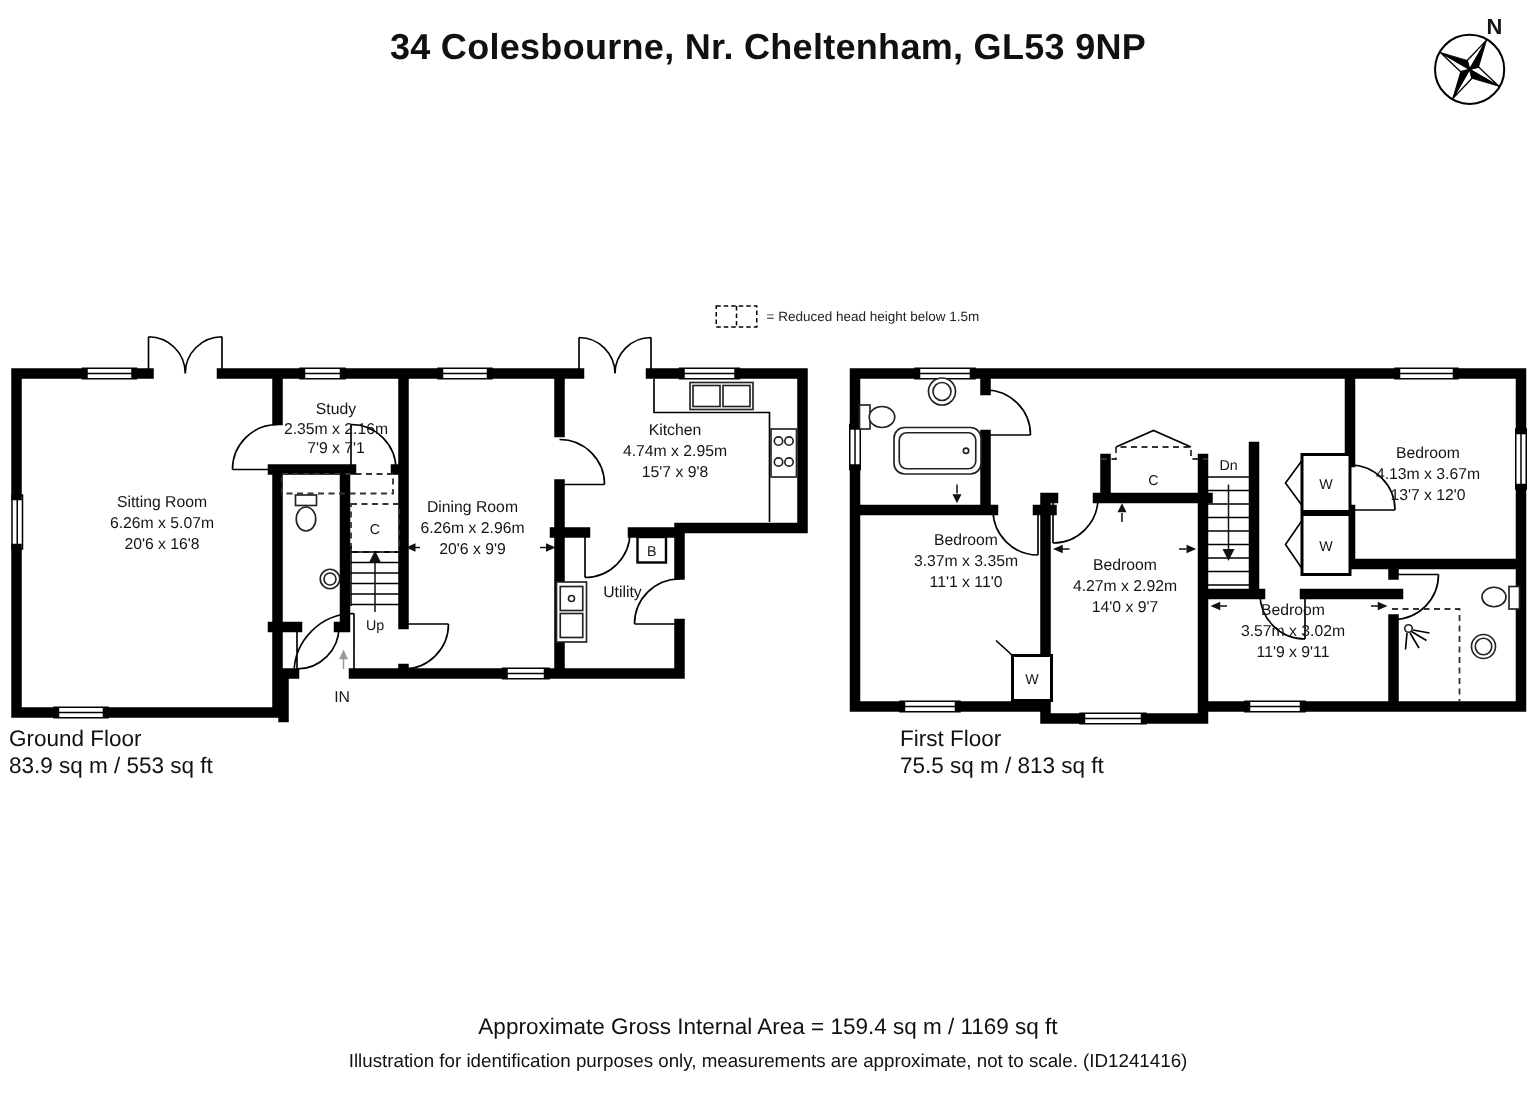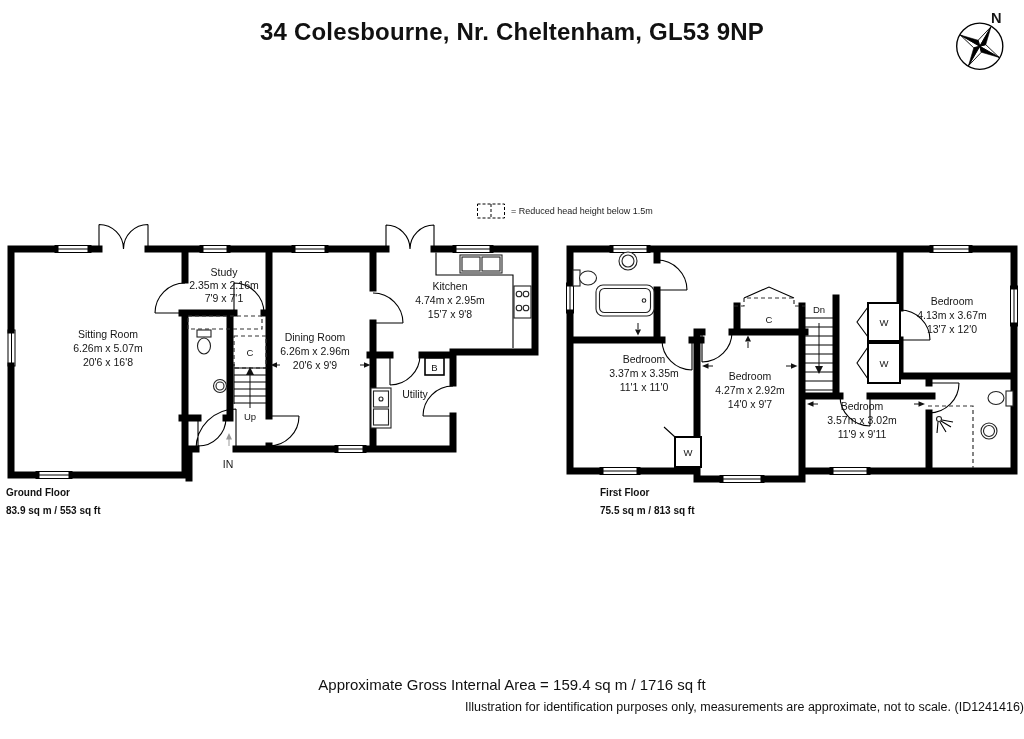--- a/index.html
+++ b/index.html
@@ -1,25 +1,25 @@
 <!DOCTYPE html>
 <html><head>
 <meta charset="utf-8">
 <style>
   html,body{margin:0;padding:0}
   body{width:1024px;height:739px;position:relative;background:#fff;
        font-family:"Liberation Sans",sans-serif;color:#111;overflow:hidden}
   .abs{position:absolute}
   #title{top:18px;left:0;width:100%;text-align:center;font-size:24px;font-weight:bold;letter-spacing:.2px}
   #legend{top:202px;left:476px;display:flex;align-items:center;gap:5px;font-size:9px;color:#222;z-index:5}
-  .floorcap{font-size:10px;font-weight:bold;line-height:18px}
+  .floorcap{font-size:15px;font-weight:normal;line-height:18px}
   #gf-cap{top:484px;left:6px}
   #ff-cap{top:484px;left:600px}
   #footer1{top:676px;left:0;width:100%;text-align:center;font-size:15px}
-  #footer2{top:700px;left:0;width:100%;text-align:right;font-size:12.5px}
+  #footer2{top:700px;left:0;width:100%;text-align:center;font-size:12.5px}
   svg{position:absolute;overflow:visible}
   #gf{top:202px;left:8px}
   #ff{top:228px;left:562px}
   #compass{top:8px;left:946px}
   svg text{font-family:"Liberation Sans",sans-serif;fill:#151515}
   .rm{font-size:10.5px;text-anchor:middle}
   .sm{font-size:9.5px;text-anchor:middle}
   .wall{stroke:#000;stroke-width:7;stroke-linecap:square;fill:none}
   .thin{stroke:#000;stroke-width:1.1;fill:none}
   .dash{stroke:#333;stroke-width:1.2;fill:none;stroke-dasharray:4 3}
@@ -322,14 +322,14 @@
 <div id="gf-cap" class="abs floorcap">
   <div>Ground Floor</div>
   <div>83.9 sq m / 553 sq ft</div>
 </div>
 
 <div id="ff-cap" class="abs floorcap">
   <div>First Floor</div>
   <div>75.5 sq m / 813 sq ft</div>
 </div>
 
-<div id="footer1" class="abs">Approximate Gross Internal Area = 159.4 sq m / 1716 sq ft</div>
+<div id="footer1" class="abs">Approximate Gross Internal Area = 159.4 sq m / 1169 sq ft</div>
 <div id="footer2" class="abs">Illustration for identification purposes only, measurements are approximate, not to scale. (ID1241416)</div>
 
 </body></html>

